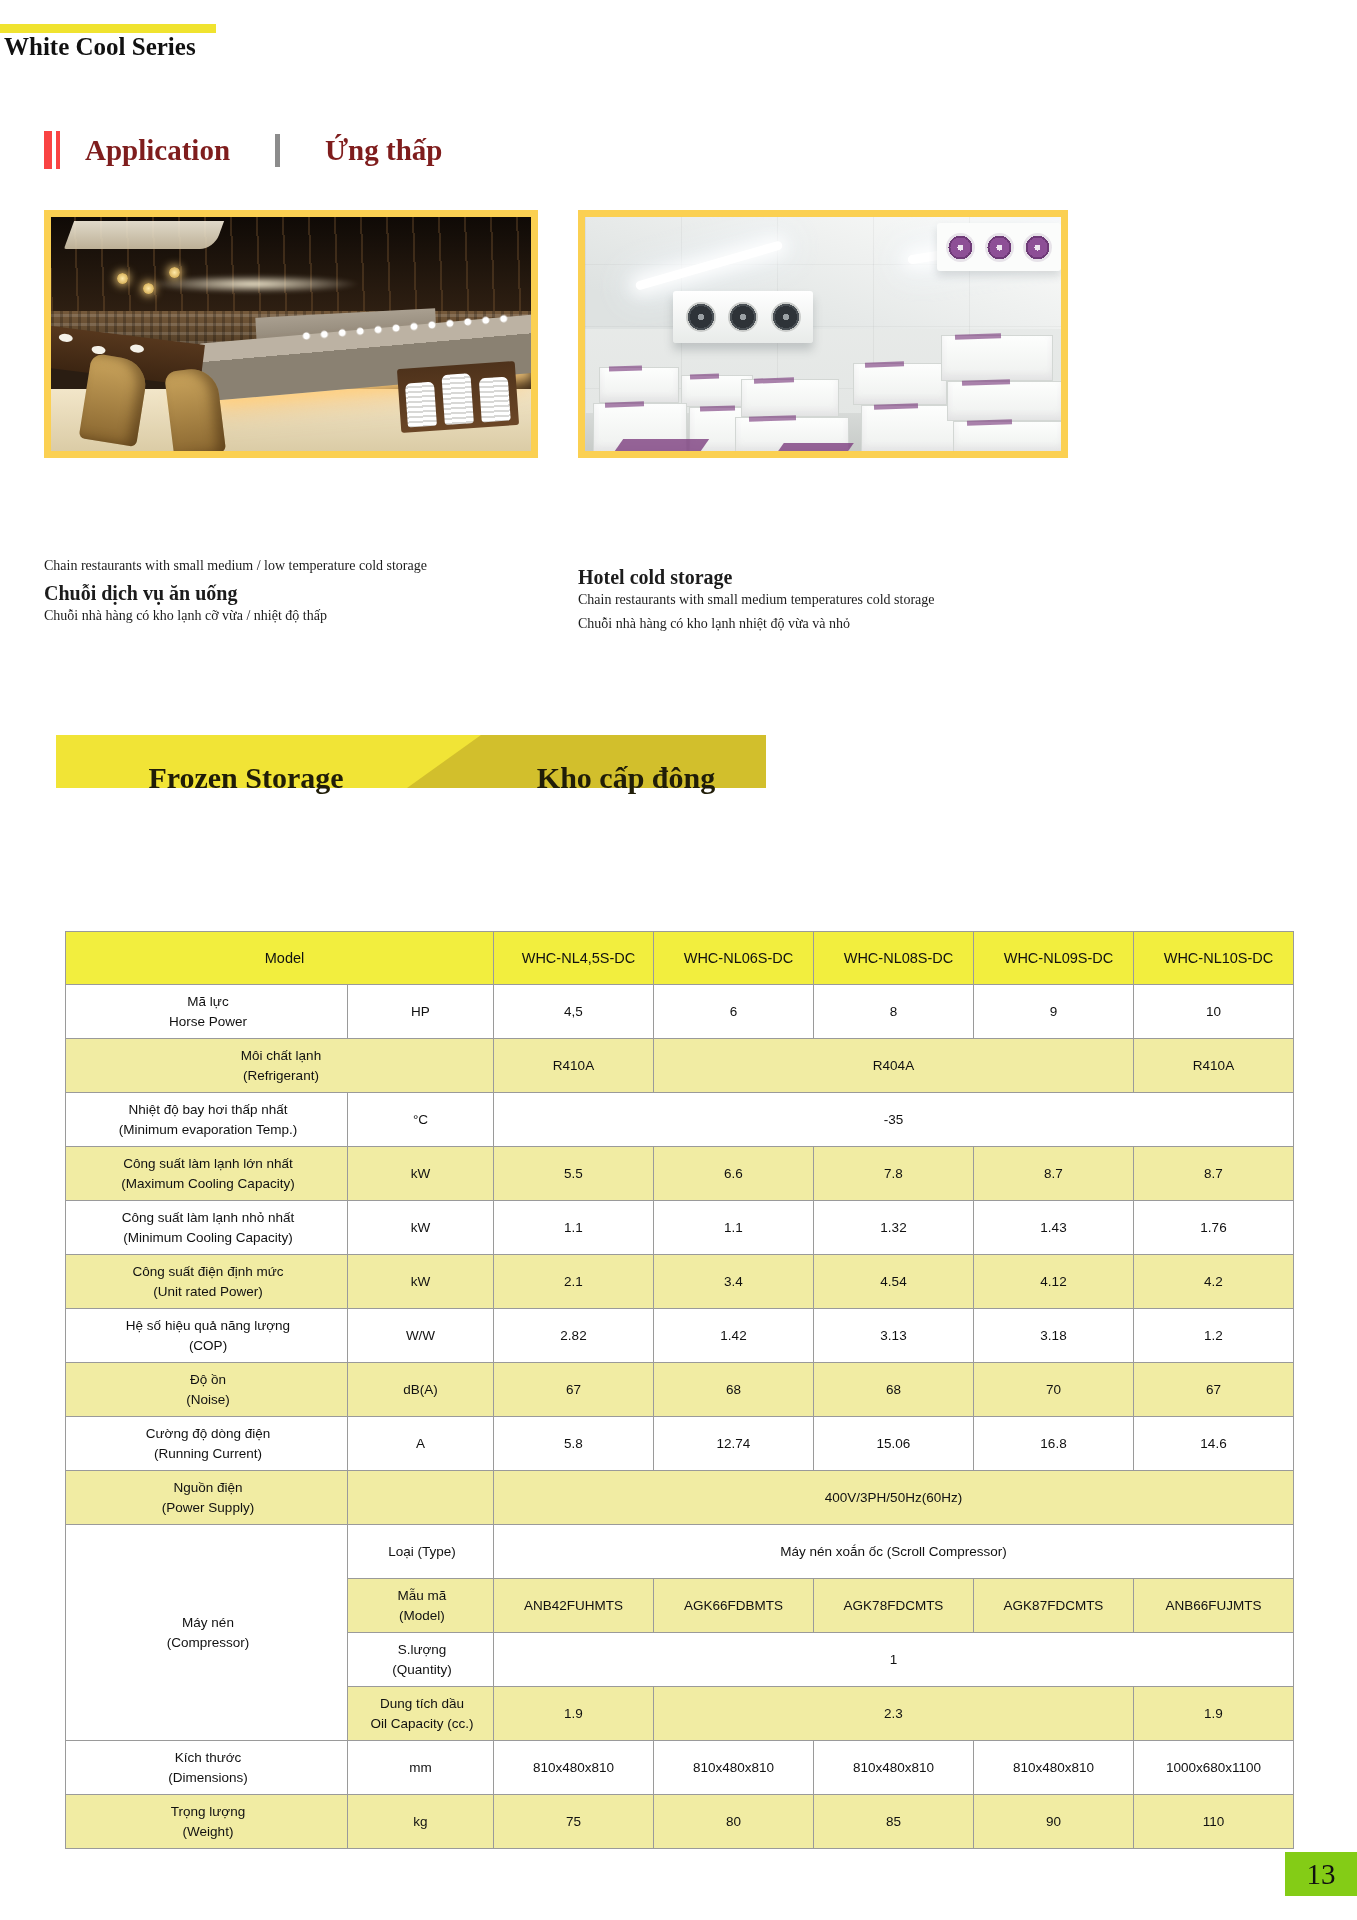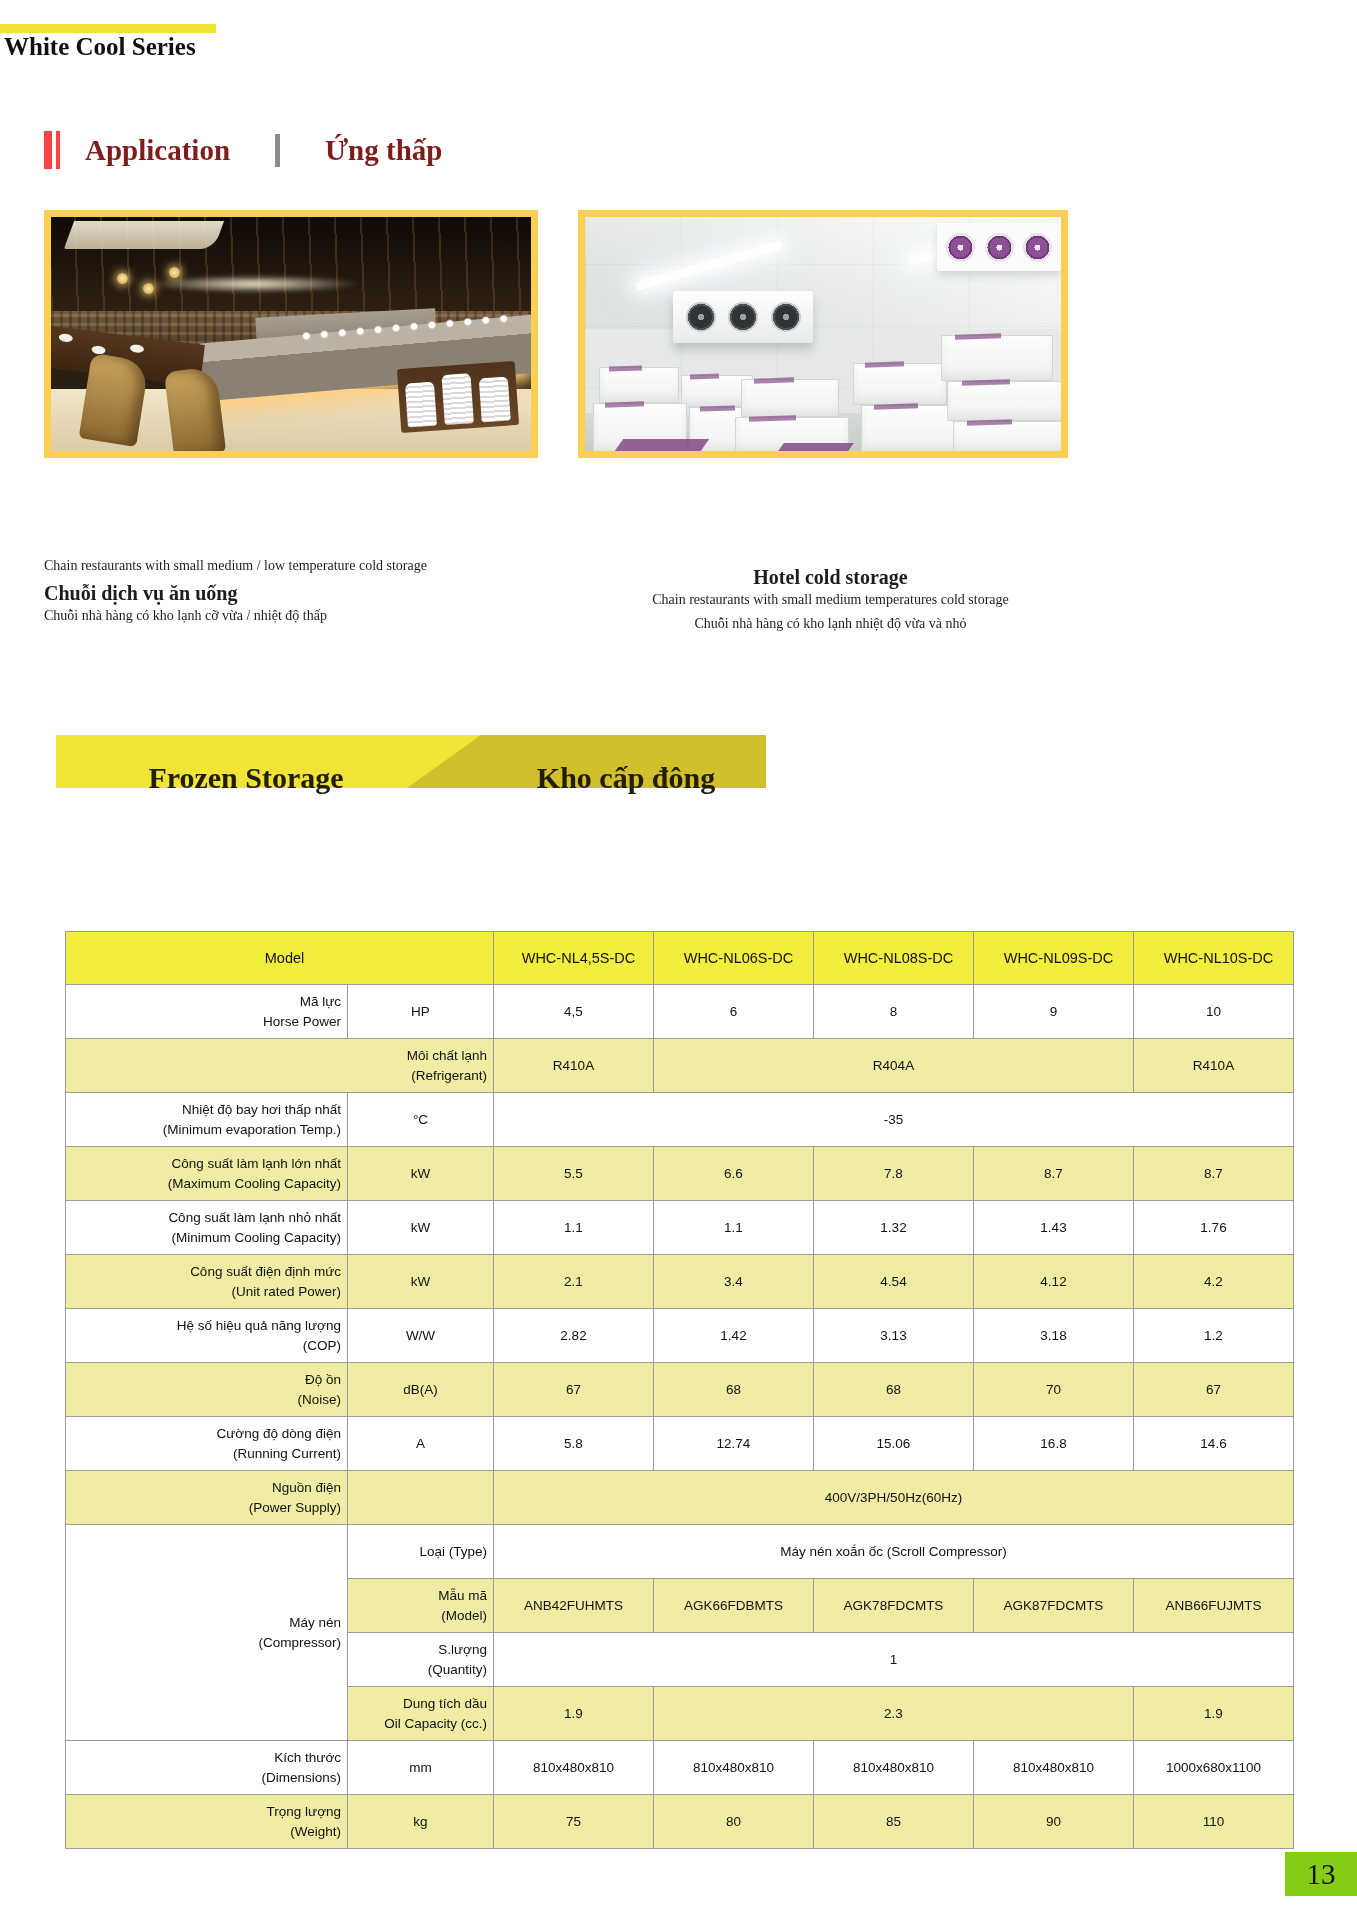--- a/index.html
+++ b/index.html
@@ -87,41 +87,41 @@
   .r-evap2 .fan{position:static;width:29px;height:29px;border-radius:50%;
     background:radial-gradient(circle,#efe7f1 0 3px,#8d4f96 3px 10px,#6e3a77 10px 12px,#e7e3e9 12px);}
   .r-box{background:linear-gradient(180deg,#fdfefd,#eef0ee);border:1px solid #d3d7d4;
     box-shadow:inset 0 -5px 7px rgba(150,130,160,.12);}
   .r-box::after{content:"";position:absolute;left:12%;top:-2px;width:42%;height:5px;
     background:#7d3f80;opacity:.65;transform:rotate(-2deg);}
   .r-lid{background:#7d3f80;opacity:.8;transform:skewX(-35deg);}
 
   
   .caption{position:absolute;top:558px;font-family:"Liberation Serif",serif;color:#1c1c1c;}
-  .capL{left:44px;width:510px;} .capR{left:578px;width:505px;text-align:center;}
+  .capL{left:44px;width:510px;} .capR{left:578px;width:505px;}
   .caption h3{margin:8px 0 3px;font-size:20px;font-weight:bold;}
   .caption p{margin:0 0 8px;font-size:14px;}
 
   
   .banner{position:absolute;left:56px;top:735px;width:710px;height:53px;background:#f1e436;}
   .banner .dark{position:absolute;top:0;bottom:0;left:351px;right:0;
     clip-path:polygon(74px 0,100% 0,100% 100%,0 100%);background:#d2bf2c;}
   .banner span{position:absolute;top:16px;height:53px;line-height:53px;text-align:center;
     font-family:"Liberation Serif",serif;font-weight:bold;font-size:30px;color:#201d08;}
   .banner .bl{left:0;width:380px;}
   .banner .br{left:430px;width:280px;}
 
   
   .spec{position:absolute;left:65px;top:931px;width:1228px;border-collapse:collapse;
         table-layout:fixed;font-size:13.5px;color:#111;}
   .spec td{border:1px solid #9a9a9a;background:#fff;text-align:center;vertical-align:middle;
            height:49px;padding:2px 6px;overflow:hidden;}
   .spec tr.y td{background:#f1eca3;}
   .spec tr.hdr td{background:#f2ee3e;font-size:14.5px;height:48px;padding-left:16px;}
-  .spec td.lbl{text-align:right;padding-left:9px;line-height:1.45;}
+  .spec td.lbl{text-align:center;padding-left:9px;line-height:1.45;}
   .spec td.w{background:#fff !important;}
   .spec .ln{display:block;}
 
   
   .pagenum{position:absolute;left:1285px;top:1852px;width:72px;height:44px;background:#84cc16;
     display:flex;align-items:center;justify-content:center;
     font-family:"Liberation Serif",serif;font-size:29px;color:#111;}
 </style>
 </head>
 <body>

